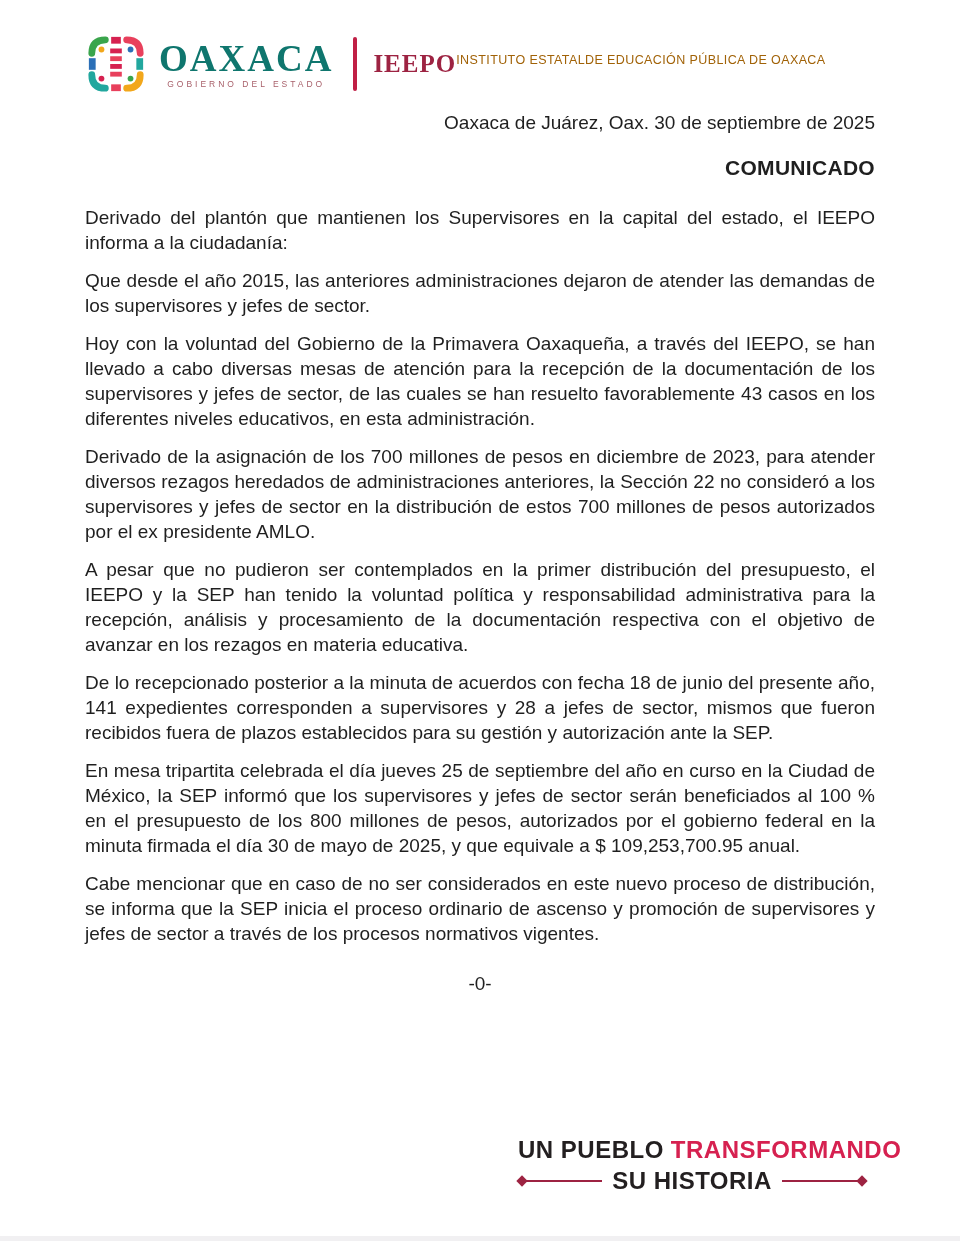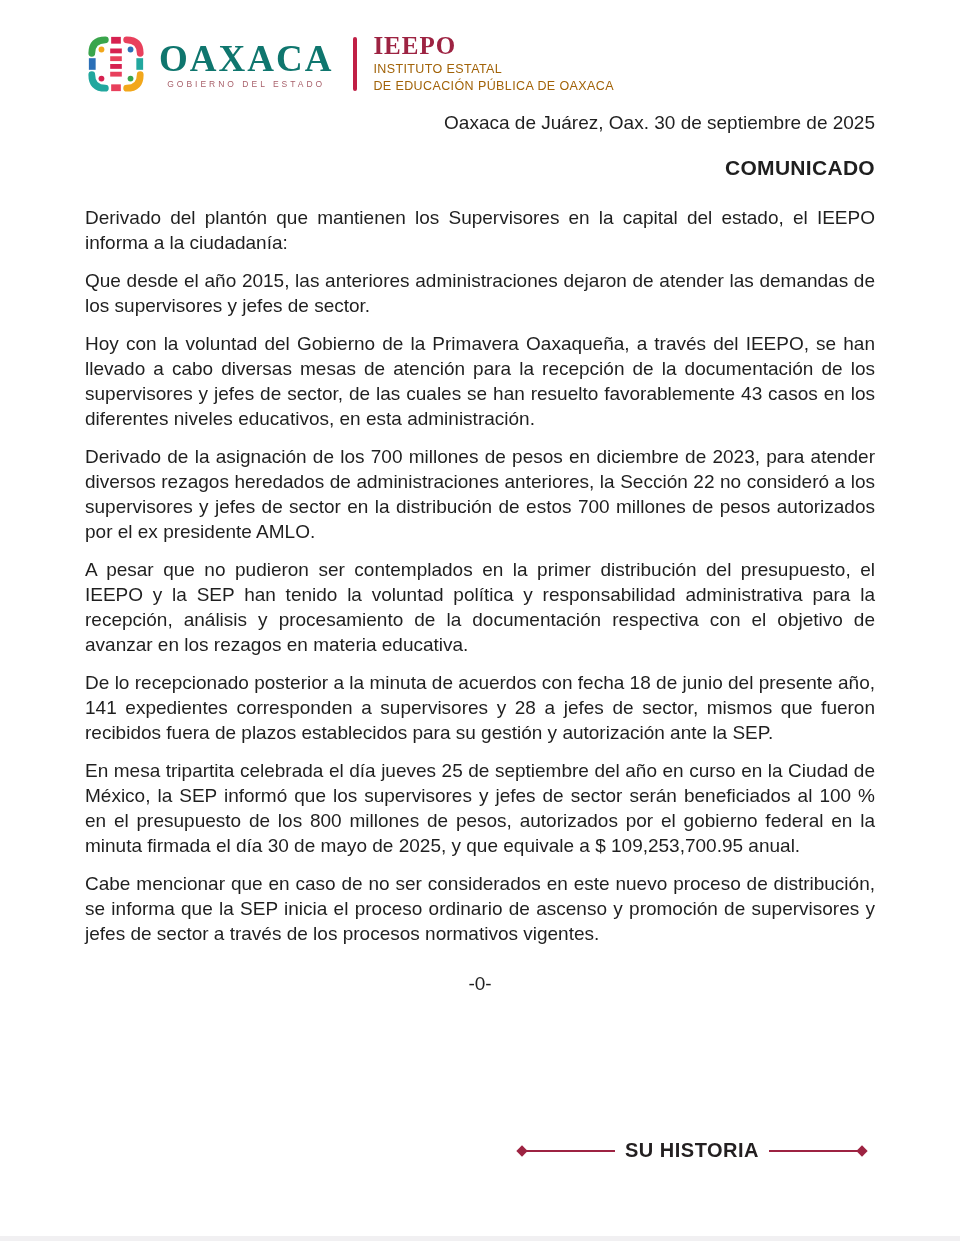--- a/index.html
+++ b/index.html
@@ -33,21 +33,21 @@
     letter-spacing: 3px;
     color: #a8606a;
     margin-top: 2px;
   }
   .vert-divider {
     width: 4px; height: 54px;
     background: #c01f45;
     margin: 0 16px 0 20px;
     border-radius: 2px;
   }
-  .ieepo-block { display: flex; flex-direction: column; }
+  .ieepo-block { display: flex; }
   .ieepo-acronym {
     font-family: "Liberation Serif", serif;
     font-weight: bold;
     font-size: 25px;
     letter-spacing: 1px;
     color: #9d2342;
     line-height: 1.05;
   }
   .ieepo-sub {
     font-size: 12.5px;
@@ -99,21 +99,21 @@
     white-space: nowrap;
   }
   .slogan-transformando { color: #d62150; margin-left: 7px; }
   .slogan-line2 {
     display: flex;
     align-items: center;
     margin-top: 3px;
   }
   .slogan-su-historia {
     font-weight: bold;
-    font-size: 20px;
+    font-size: 24px;
     letter-spacing: 0.5px;
     color: #231f20;
     padding: 0 10px;
     white-space: nowrap;
   }
   .rule { flex: 1; height: 2px; background: #9d2342; }
   .diamond {
     width: 8px; height: 8px;
     background: #9d2342;
     transform: rotate(45deg);
@@ -177,20 +177,23 @@
   <p class="para">A pesar que no pudieron ser contemplados en la primer distribución del presupuesto, el IEEPO y la SEP han tenido la voluntad política y responsabilidad administrativa para la recepción, análisis y procesamiento de la documentación respectiva con el objetivo de avanzar en los rezagos en materia educativa.</p>
   <p class="para">De lo recepcionado posterior a la minuta de acuerdos con fecha 18 de junio del presente año, 141 expedientes corresponden a supervisores y 28 a jefes de sector, mismos que fueron recibidos fuera de plazos establecidos para su gestión y autorización ante la SEP.</p>
   <p class="para">En mesa tripartita celebrada el día jueves 25 de septiembre del año en curso en la Ciudad de México, la SEP informó que los supervisores y jefes de sector serán beneficiados al 100 % en el presupuesto de los 800 millones de pesos, autorizados por el gobierno federal en la minuta firmada el día 30 de mayo de 2025, y que equivale a $ 109,253,700.95 anual.</p>
   <p class="para">Cabe mencionar que en caso de no ser considerados en este nuevo proceso de distribución, se informa que la SEP inicia el proceso ordinario de ascenso y promoción de supervisores y jefes de sector a través de los procesos normativos vigentes.</p>
 
   <div class="end-mark">-0-</div>
 
 </div>
 
 <div class="slogan">
+  <div class="slogan-line1">
+    <span>UN PUEBLO</span><span class="slogan-transformando">TRANSFORMANDO</span>
+  </div>
   <div class="slogan-line2">
     <span class="diamond"></span>
     <span class="rule"></span>
     <span class="slogan-su-historia">SU HISTORIA</span>
     <span class="rule"></span>
     <span class="diamond"></span>
   </div>
 </div>
 
 <div class="bottom-strip"></div>

